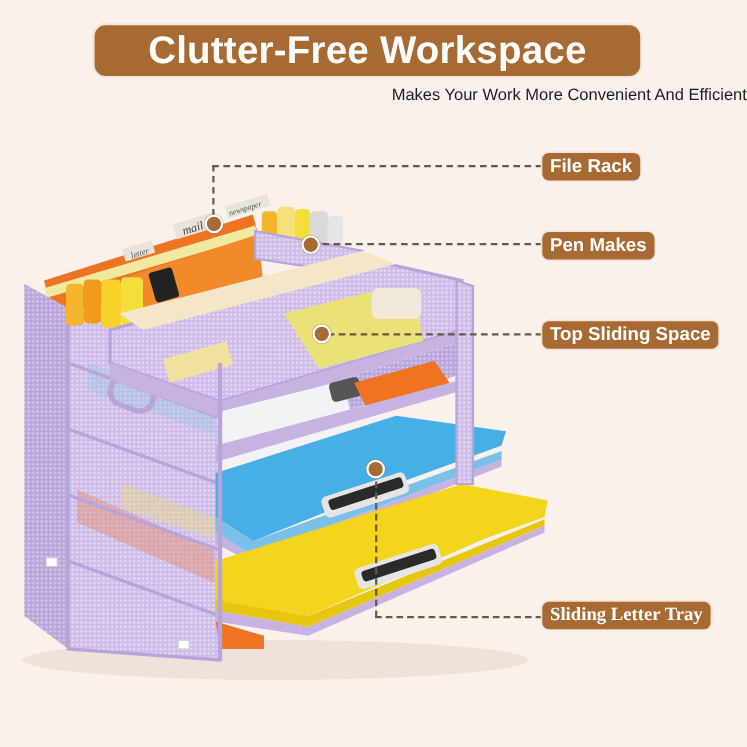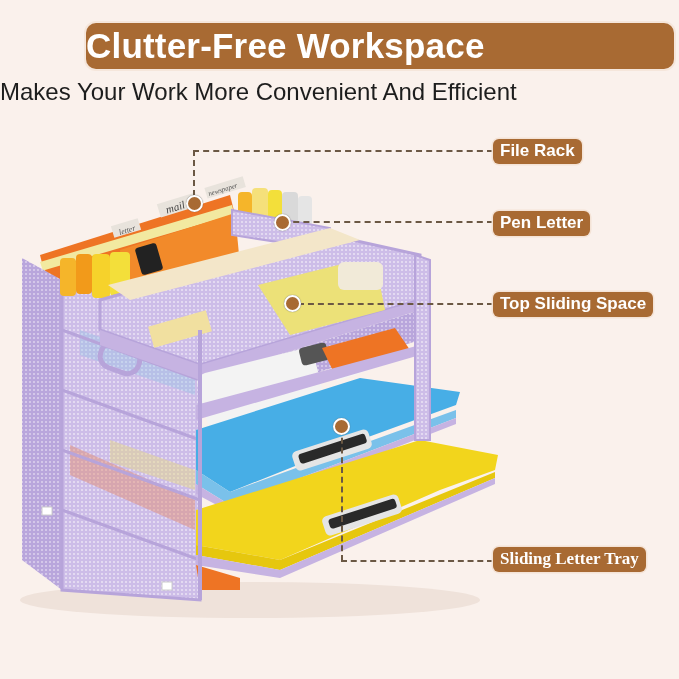--- a/index.html
+++ b/index.html
@@ -1,19 +1,19 @@
 <!DOCTYPE html>
 <html><head>
 <meta charset="utf-8">
 <style>
   html, body { margin:0; padding:0; }
   body { width:679px; height:679px; background:#faf1ec; position:relative; overflow:hidden; font-family:"Liberation Sans", sans-serif; }
-  .title-pill { position:absolute; left:86px; top:23px; width:588px; height:46px; background:#a86a33; border-radius:10px; box-shadow:0 0 0 2px #f5e6db; display:flex; align-items:center; }
+  .title-pill { position:absolute; left:86px; top:23px; width:496px; height:46px; background:#a86a33; border-radius:10px; box-shadow:0 0 0 2px #f5e6db; display:flex; align-items:center; justify-content:center; }
   .title-pill span { color:#fff; font-weight:bold; font-size:35px; letter-spacing:0.2px; font-family:"Liberation Sans", sans-serif; }
-  .subtitle { position:absolute; left:0; top:78px; width:679px; text-align:left; font-size:24px; color:#1d1d1d; }
+  .subtitle { position:absolute; left:0; top:78px; width:679px; text-align:right; font-size:15px; color:#1d1d1d; }
   .label { position:absolute; background:#a86a33; color:#fff; font-weight:bold; font-size:17px; border-radius:6px; padding:2px 7px 3px 7px; white-space:nowrap; box-shadow:0 0 0 1.5px #f4e3d6;text-align:center; }
   .dash { position:absolute; border-color:#6b5844; border-style:dashed; border-width:0; }
   .dot { position:absolute; width:13px; height:13px; border-radius:50%; background:#a86a33; border:2px solid #fff; box-shadow:0 0 1px #555; }
   svg.product { position:absolute; left:0; top:0; }
 </style>
 </head>
 <body>
 
 <div class="title-pill">
   <span>Clutter-Free Workspace</span>
@@ -115,15 +115,15 @@
 <div class="dot" style="left:274px; top:214px;"></div>
 
 <div class="dash" style="left:298px; top:303px; width:195px; height:0; border-top-width:2px;"></div>
 <div class="dot" style="left:284px; top:295px;"></div>
 
 <div class="dash" style="left:341px; top:428px; width:0; height:133px; border-left-width:2px;"></div>
 <div class="dash" style="left:341px; top:560px; width:152px; height:0; border-top-width:2px;"></div>
 <div class="dot" style="left:333px; top:418px;"></div>
 
 <div class="label" style="left:493px; top:139px;">File Rack</div>
-<div class="label" style="left:493px; top:211px;">Pen Letter</div>
+<div class="label" style="left:493px; top:211px;">Pen Makes</div>
 <div class="label" style="left:493px; top:292px;">Top Sliding Space</div>
 <div class="label" style="left:493px; top:547px;font-family:Liberation Serif, serif;">Sliding Letter Tray</div>
 
 </body></html>

